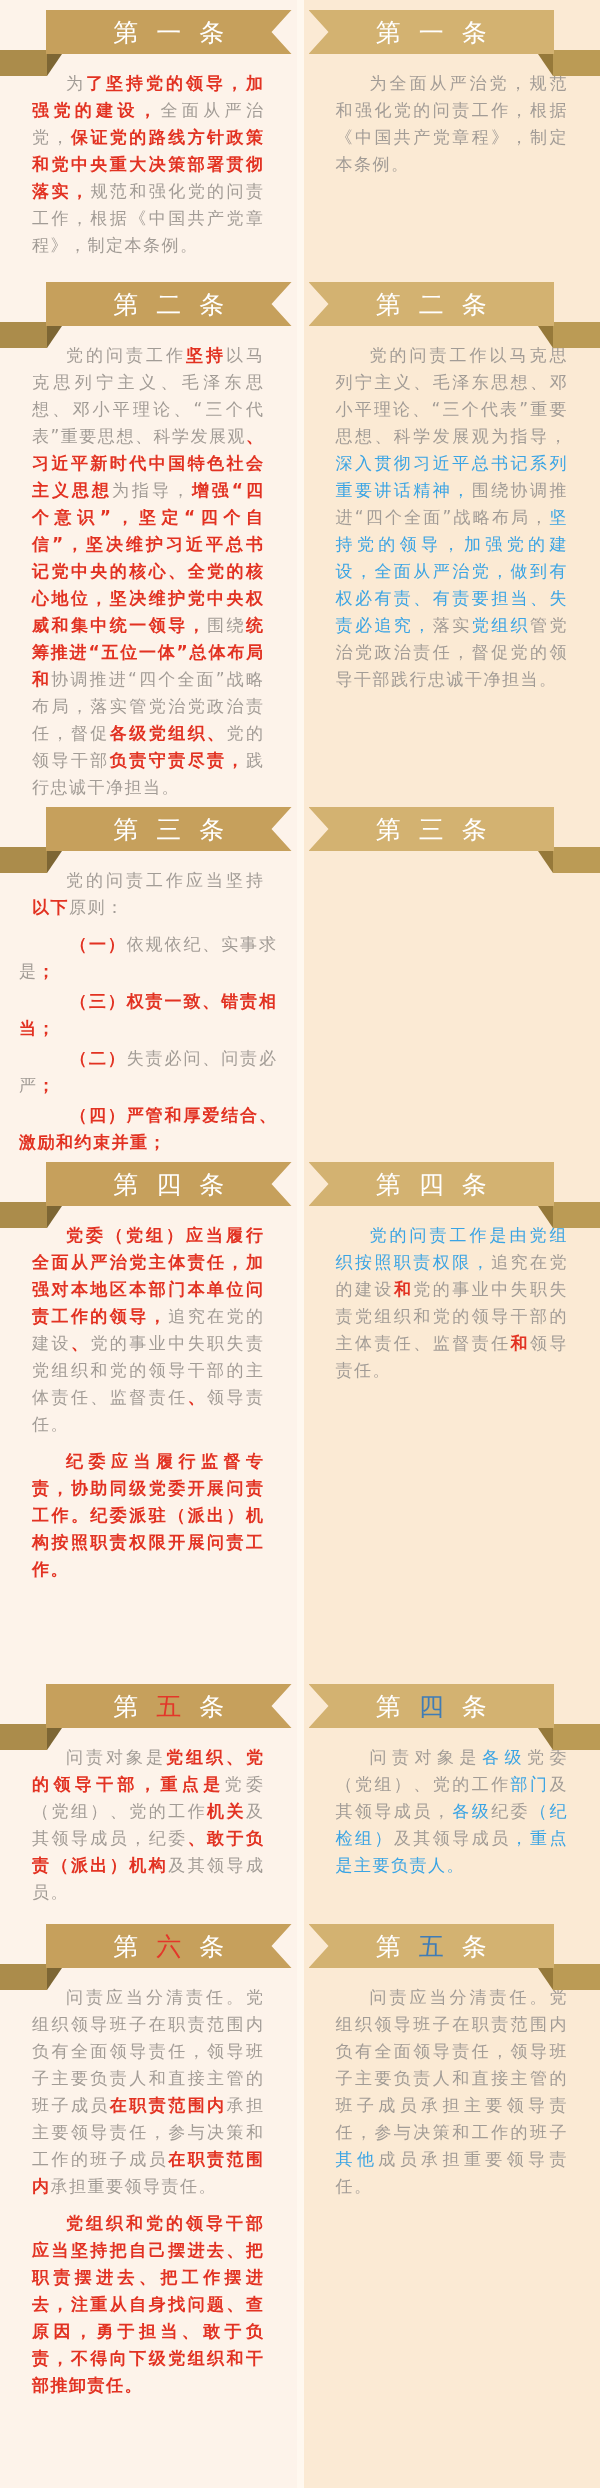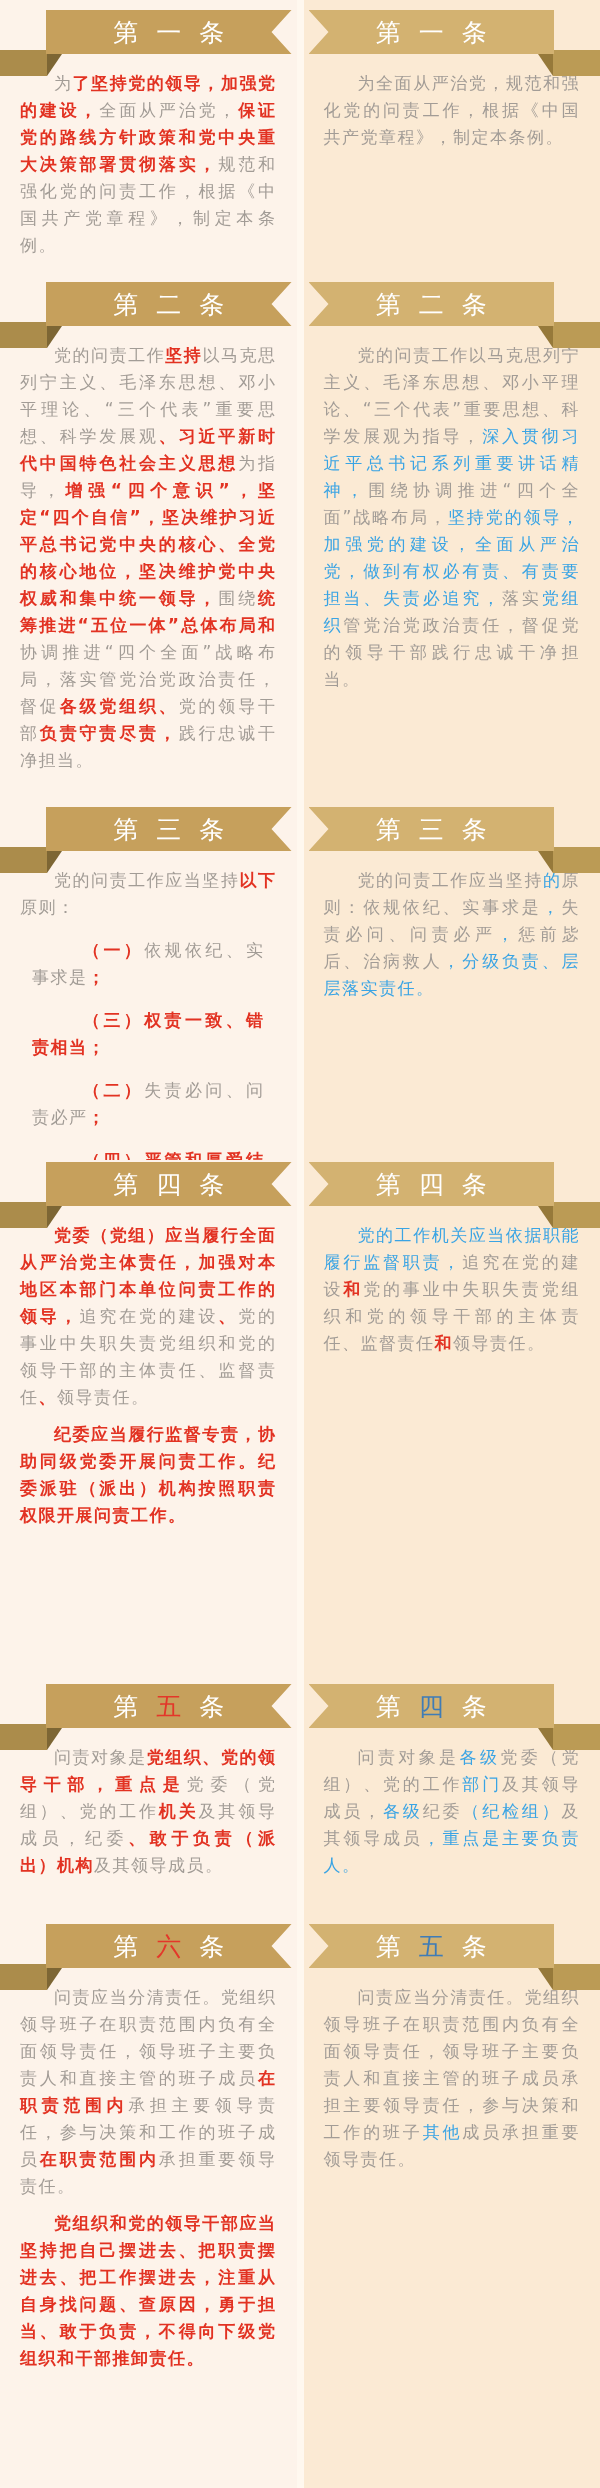--- a/index.html
+++ b/index.html
@@ -34,23 +34,23 @@
   .ribbon-right .tail{position:absolute;right:0;top:40px;width:47px;height:26px;background:var(--ribbon_right_dark,#bb9b55);}
   .ribbon-right .fold{position:absolute;right:47px;top:44px;width:15px;height:22px;background:var(--ribbon_right_fold,#96793a);
     clip-path:polygon(0 0,100% 0,100% 100%);}
 
   .rnum-white{color:#ffffff;}
   .rnum-red{color:#e3372a;}
   .rnum-blue{color:#3f7cb6;}
 
   .para{
     font-size:17px;line-height:27px;letter-spacing:1.5px;
-    text-align:justify;text-indent:2em;margin:10px 4px;
+    text-align:justify;text-indent:2em;margin:10px 16px;
   }
-  .para.li{text-indent:3em;margin:16px;}
+  .para.li{text-indent:3em;margin:3px;}
   .seg-g{color:var(--gray,#a29c96);font-weight:400;}
   .seg-r{color:var(--red,#e23222);font-weight:700;}
   .seg-b{color:var(--blue,#3aa4e4);font-weight:400;}
 </style>
 </head>
 <body>
 
 <div id="doc">
 
   <div class="cell left first">
@@ -124,21 +124,20 @@
   <div class="cell right">
     <div class="ribbon ribbon-right">
       <div class="tail"></div>
       <div class="fold"></div>
       <div class="banner">
           <span>第</span>
           <span class="rnum-white">三</span>
           <span>条</span>
         </div>
     </div>
-    <div class="para"><span class="seg-g">党的问责工作应当坚持</span><span class="seg-b">的</span><span class="seg-g">原则：依规依纪、实事求是</span><span class="seg-b">，</span><span class="seg-g">失责必问、问责必严</span><span class="seg-b">，</span><span class="seg-g">惩前毖后、治病救人</span><span class="seg-b">，分级负责、层层落实责任。</span></div>
   </div>
 
   <div class="cell left">
     <div class="ribbon ribbon-left">
       <div class="tail"></div>
       <div class="fold"></div>
       <div class="banner">
           <span>第</span>
           <span class="rnum-white">四</span>
           <span>条</span>
@@ -150,21 +149,21 @@
   <div class="cell right">
     <div class="ribbon ribbon-right">
       <div class="tail"></div>
       <div class="fold"></div>
       <div class="banner">
           <span>第</span>
           <span class="rnum-white">四</span>
           <span>条</span>
         </div>
     </div>
-    <div class="para"><span class="seg-b">党的工作机关应当依据职能履行监督职责，</span><span class="seg-g">追究在党的建设</span><span class="seg-r">和</span><span class="seg-g">党的事业中失职失责党组织和党的领导干部的主体责任、监督责任</span><span class="seg-r">和</span><span class="seg-g">领导责任。</span></div>
+    <div class="para"><span class="seg-b">党的问责工作是由党组织按照职责权限，</span><span class="seg-g">追究在党的建设</span><span class="seg-r">和</span><span class="seg-g">党的事业中失职失责党组织和党的领导干部的主体责任、监督责任</span><span class="seg-r">和</span><span class="seg-g">领导责任。</span></div>
   </div>
 
   <div class="cell left">
     <div class="ribbon ribbon-left">
       <div class="tail"></div>
       <div class="fold"></div>
       <div class="banner">
           <span>第</span>
           <span class="rnum-red">五</span>
           <span>条</span>

